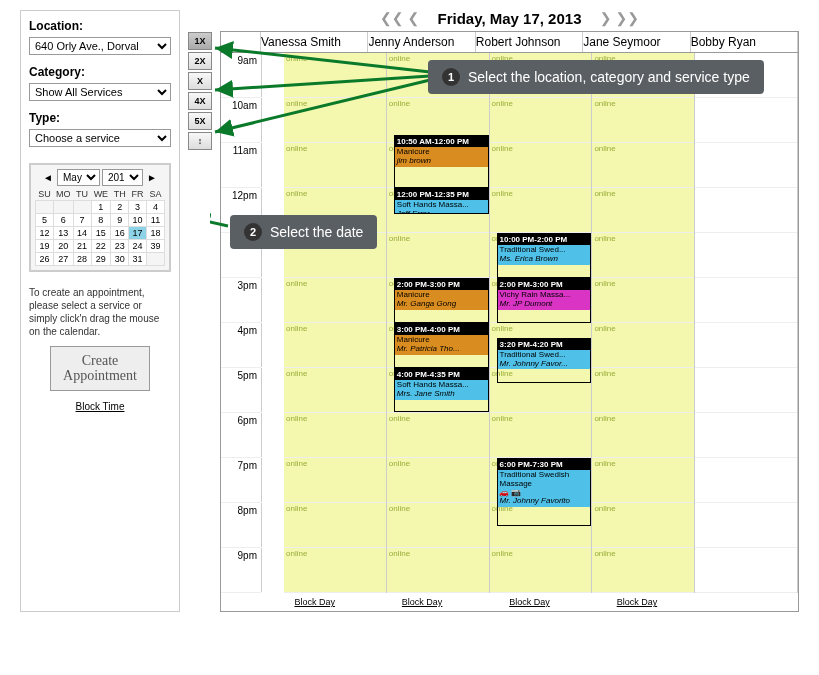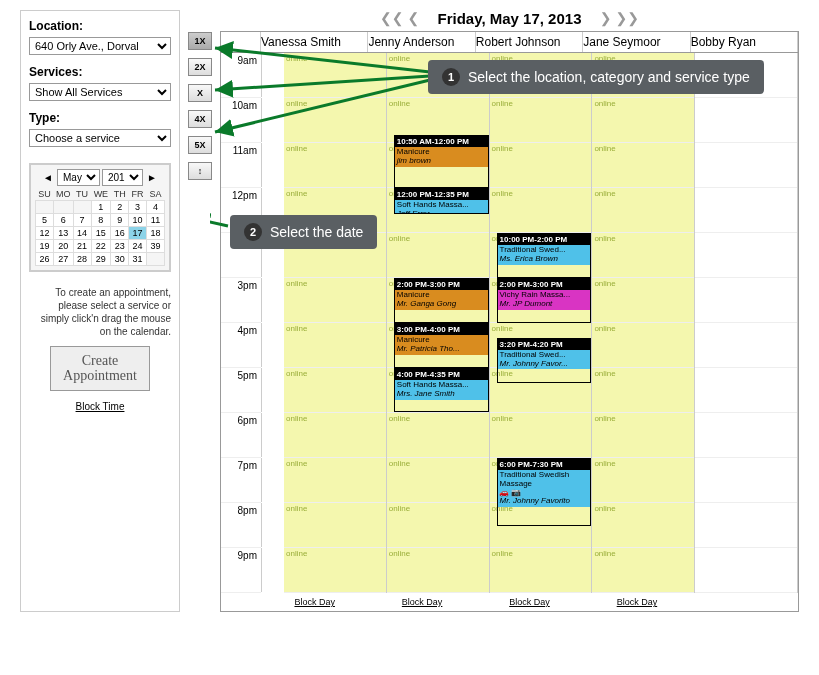--- a/index.html
+++ b/index.html
@@ -9,25 +9,25 @@
 .sidebar label { font-weight: bold; font-size: 12px; display: block; margin-bottom: 4px; }
 .sidebar select { width: 100%; font-size: 11px; margin-bottom: 10px; border: 1px solid #999; background: #fff; padding: 1px; }
 .mini-cal { border: 2px solid #ccc; padding: 4px; margin-top: 6px; background: #f5f5f5; }
 .mini-cal-head { display: flex; justify-content: center; align-items: center; gap: 2px; font-size: 10px; margin-bottom: 2px; }
 .mini-cal-head select { width: auto; margin: 0; font-size: 10px; }
 .mini-cal-head .nav { cursor: pointer; padding: 0 2px; }
 .mini-cal table { width: 100%; border-collapse: collapse; font-size: 9px; text-align: center; }
 .mini-cal th { font-weight: normal; padding: 1px; color: #333; }
 .mini-cal td { border: 1px solid #ddd; padding: 1px 2px; background: #fff; cursor: pointer; }
 .mini-cal td.sel { background: #8cd3e8; margin-left: 40px; }
-.help-text { font-size: 10px; text-align: right; margin-top: 14px; color: #333; line-height: 1.3; }
+.help-text { font-size: 10px; text-align: left; margin-top: 14px; color: #333; line-height: 1.3; }
 .create-btn { display: block; margin: 8px auto 0; padding: 6px 12px; font-size: 14px; font-family: Georgia, serif; color: #555; background: #eee; border: 1px solid #999; cursor: pointer; text-align: center; line-height: 1.1; }
 .block-time { display: block; text-align: center; margin-top: 10px; font-size: 10px; text-decoration: underline; cursor: pointer; }
 
-.zoom-col { display: flex; flex-direction: column; gap: 8px; margin-top: 22px; }
+.zoom-col { display: flex; flex-direction: column; gap: 2px; margin-top: 22px; }
 .zoom-btn { width: 24px; height: 18px; background: linear-gradient(#f8f8f8,#ddd); border: 1px solid #888; font-size: 9px; font-weight: bold; cursor: pointer; text-align: center; line-height: 16px; }
 .zoom-btn.sel { background: linear-gradient(#ccc,#aaa); }
 
 .main { flex: 1; position: relative; }
 .date-header { text-align: center; position: relative; margin-bottom: 4px; }
 .date-header .title { font-size: 15px; font-weight: bold; display: inline-block; }
 .date-nav { position: absolute; top: 0; display: flex; gap: 4px; }
 .date-nav.left { left: 160px; }
 .date-nav.right { right: 160px; }
 .date-nav span { cursor: pointer; color: #999; font-size: 14px; }
@@ -62,21 +62,21 @@
 .callout .num { background: #333; border-radius: 50%; width: 18px; height: 18px; display: inline-flex; align-items: center; justify-content: center; font-size: 11px; font-weight: bold; }
 .arrow { position: absolute; z-index: 40; pointer-events: none; }
 </style>
 </head>
 <body>
 
 <div class="container">
   <div class="sidebar">
     <label>Location:</label>
     <select><option>640 Orly Ave., Dorval</option></select>
-    <label>Services:</label>
+    <label>Category:</label>
     <select><option>Show All Services</option></select>
     <label>Type:</label>
     <select><option>Choose a service</option></select>
 
     <div class="mini-cal">
       <div class="mini-cal-head">
         <span class="nav">◄</span>
         <select><option>May</option></select>
         <select><option>201</option></select>
         <span class="nav">►</span>

